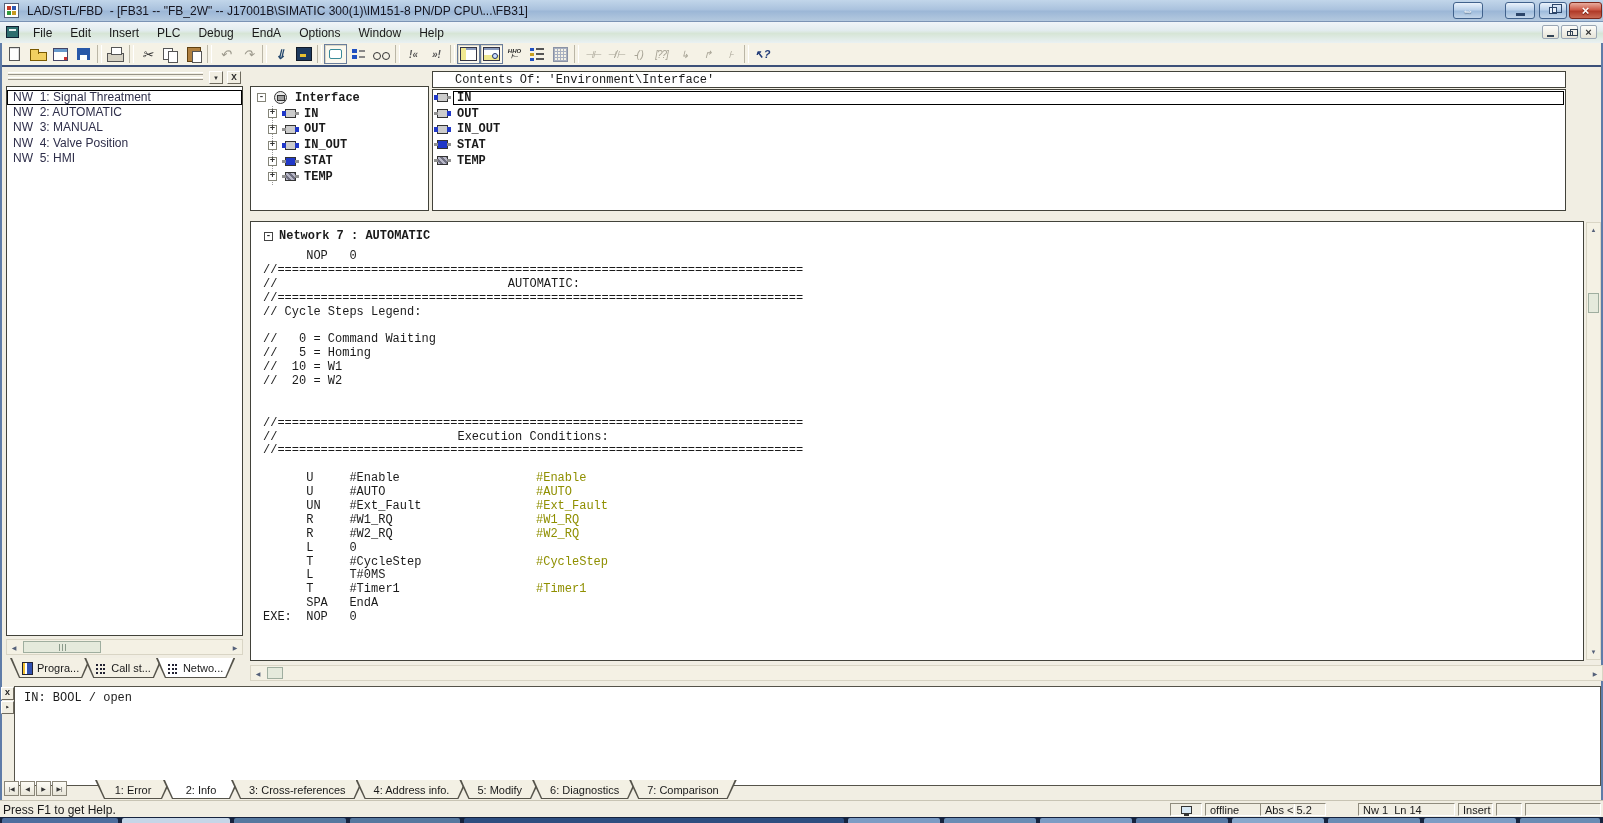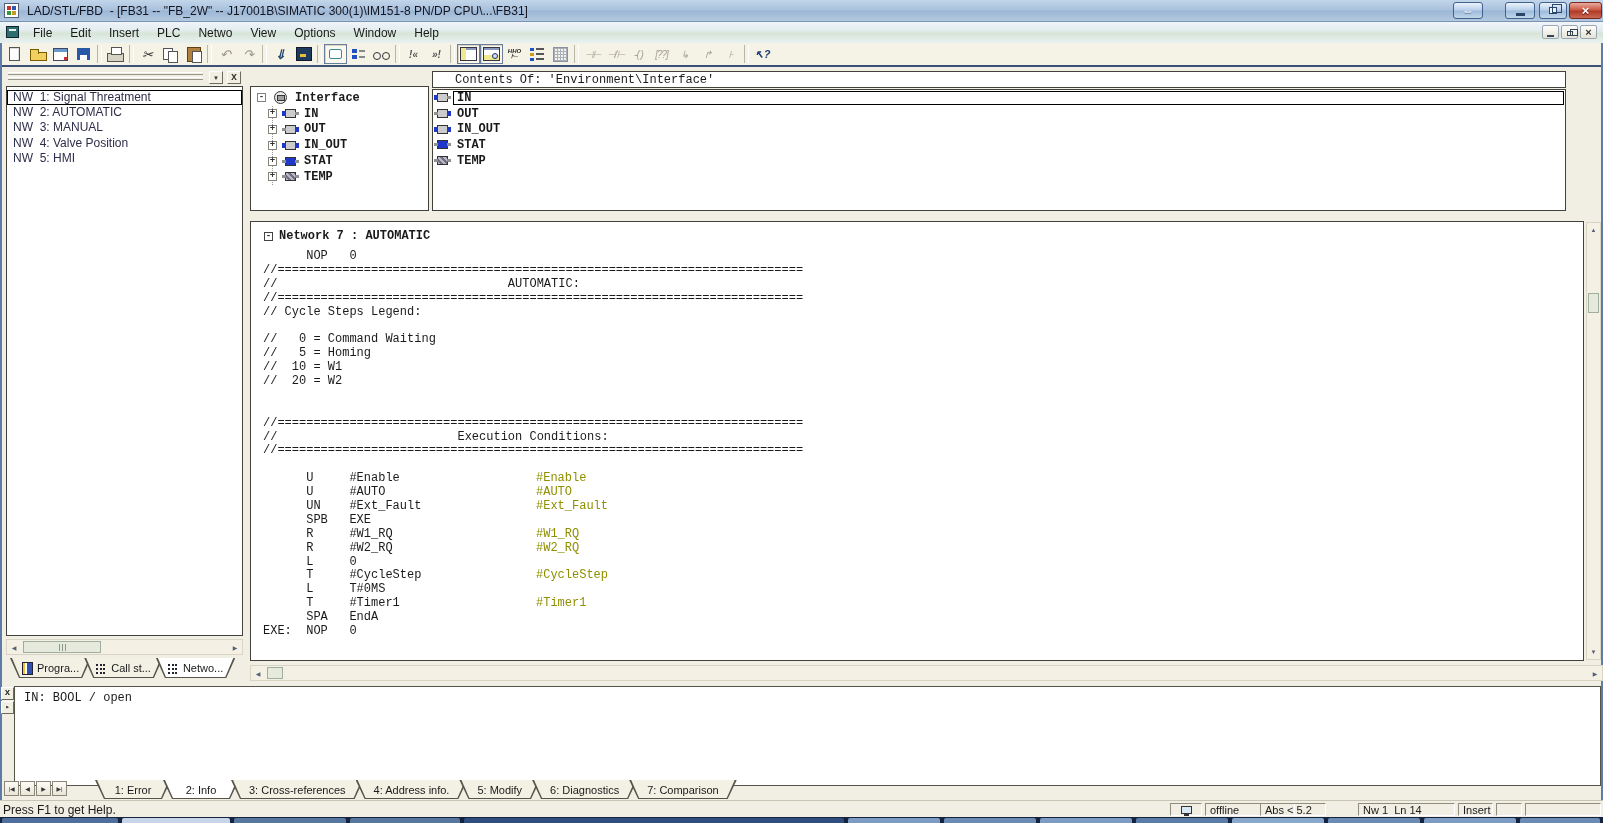--- a/index.html
+++ b/index.html
@@ -237,22 +237,22 @@
   <span class="wbtn closeb">×</span>
 </div>
 
 <div class="menubar">
   <span class="mdi-icon"></span>
   <span class="menus">
     <span class="menu-item">File</span>
       <span class="menu-item">Edit</span>
       <span class="menu-item">Insert</span>
       <span class="menu-item">PLC</span>
-      <span class="menu-item">Netwo</span>
-      <span class="menu-item">View</span>
+      <span class="menu-item">Debug</span>
+      <span class="menu-item">EndA</span>
       <span class="menu-item">Options</span>
       <span class="menu-item">Window</span>
       <span class="menu-item">Help</span>
   </span>
   <span class="mdi-ctrls">
     <span class="mdibtn">
         <i class="mdi-min-g"></i>
       </span>
     <span class="mdibtn">
         <i class="mdi-rest-g"></i>
@@ -545,21 +545,20 @@
       <div class="code-line"><span class="stl">//=========================================================================</span><span class="sym"></span></div>
 
       <div class="code-line"><span class="stl"></span><span class="sym"></span></div>
 
       <div class="code-line"><span class="stl">      U     #Enable</span><span class="sym">#Enable</span></div>
 
       <div class="code-line"><span class="stl">      U     #AUTO</span><span class="sym">#AUTO</span></div>
 
       <div class="code-line"><span class="stl">      UN    #Ext_Fault</span><span class="sym">#Ext_Fault</span></div>
 
-      <div class="code-line"><span class="stl">      SPB   EXE</span><span class="sym"></span></div>
 
       <div class="code-line"><span class="stl">      R     #W1_RQ</span><span class="sym">#W1_RQ</span></div>
 
       <div class="code-line"><span class="stl">      R     #W2_RQ</span><span class="sym">#W2_RQ</span></div>
 
       <div class="code-line"><span class="stl">      L     0</span><span class="sym"></span></div>
 
       <div class="code-line"><span class="stl">      T     #CycleStep</span><span class="sym">#CycleStep</span></div>
 
       <div class="code-line"><span class="stl">      L     T#0MS</span><span class="sym"></span></div>

